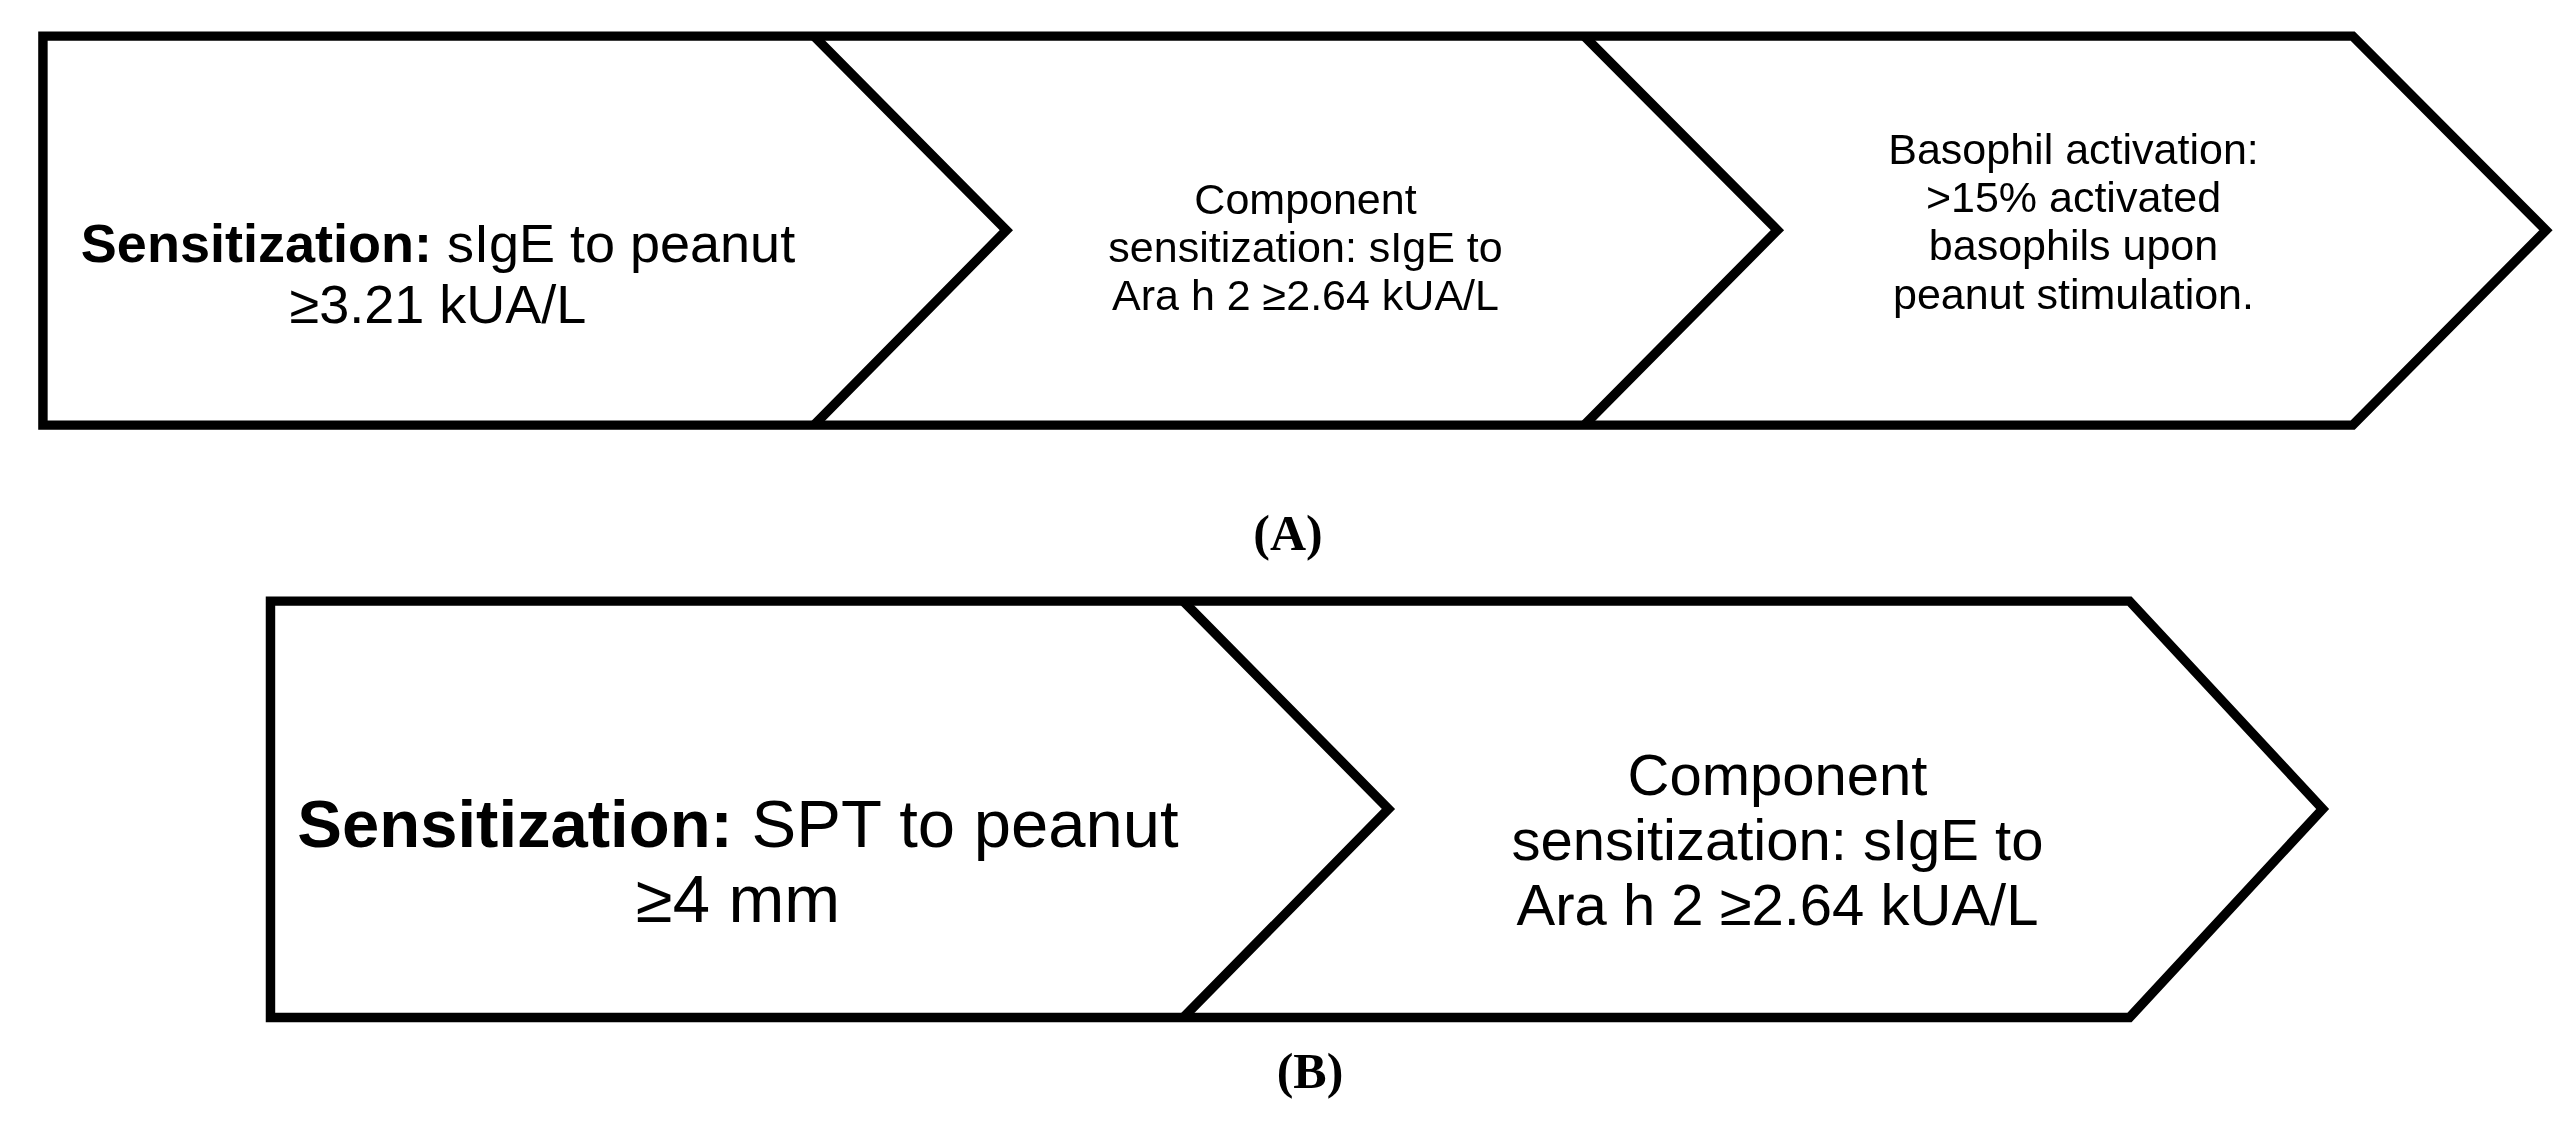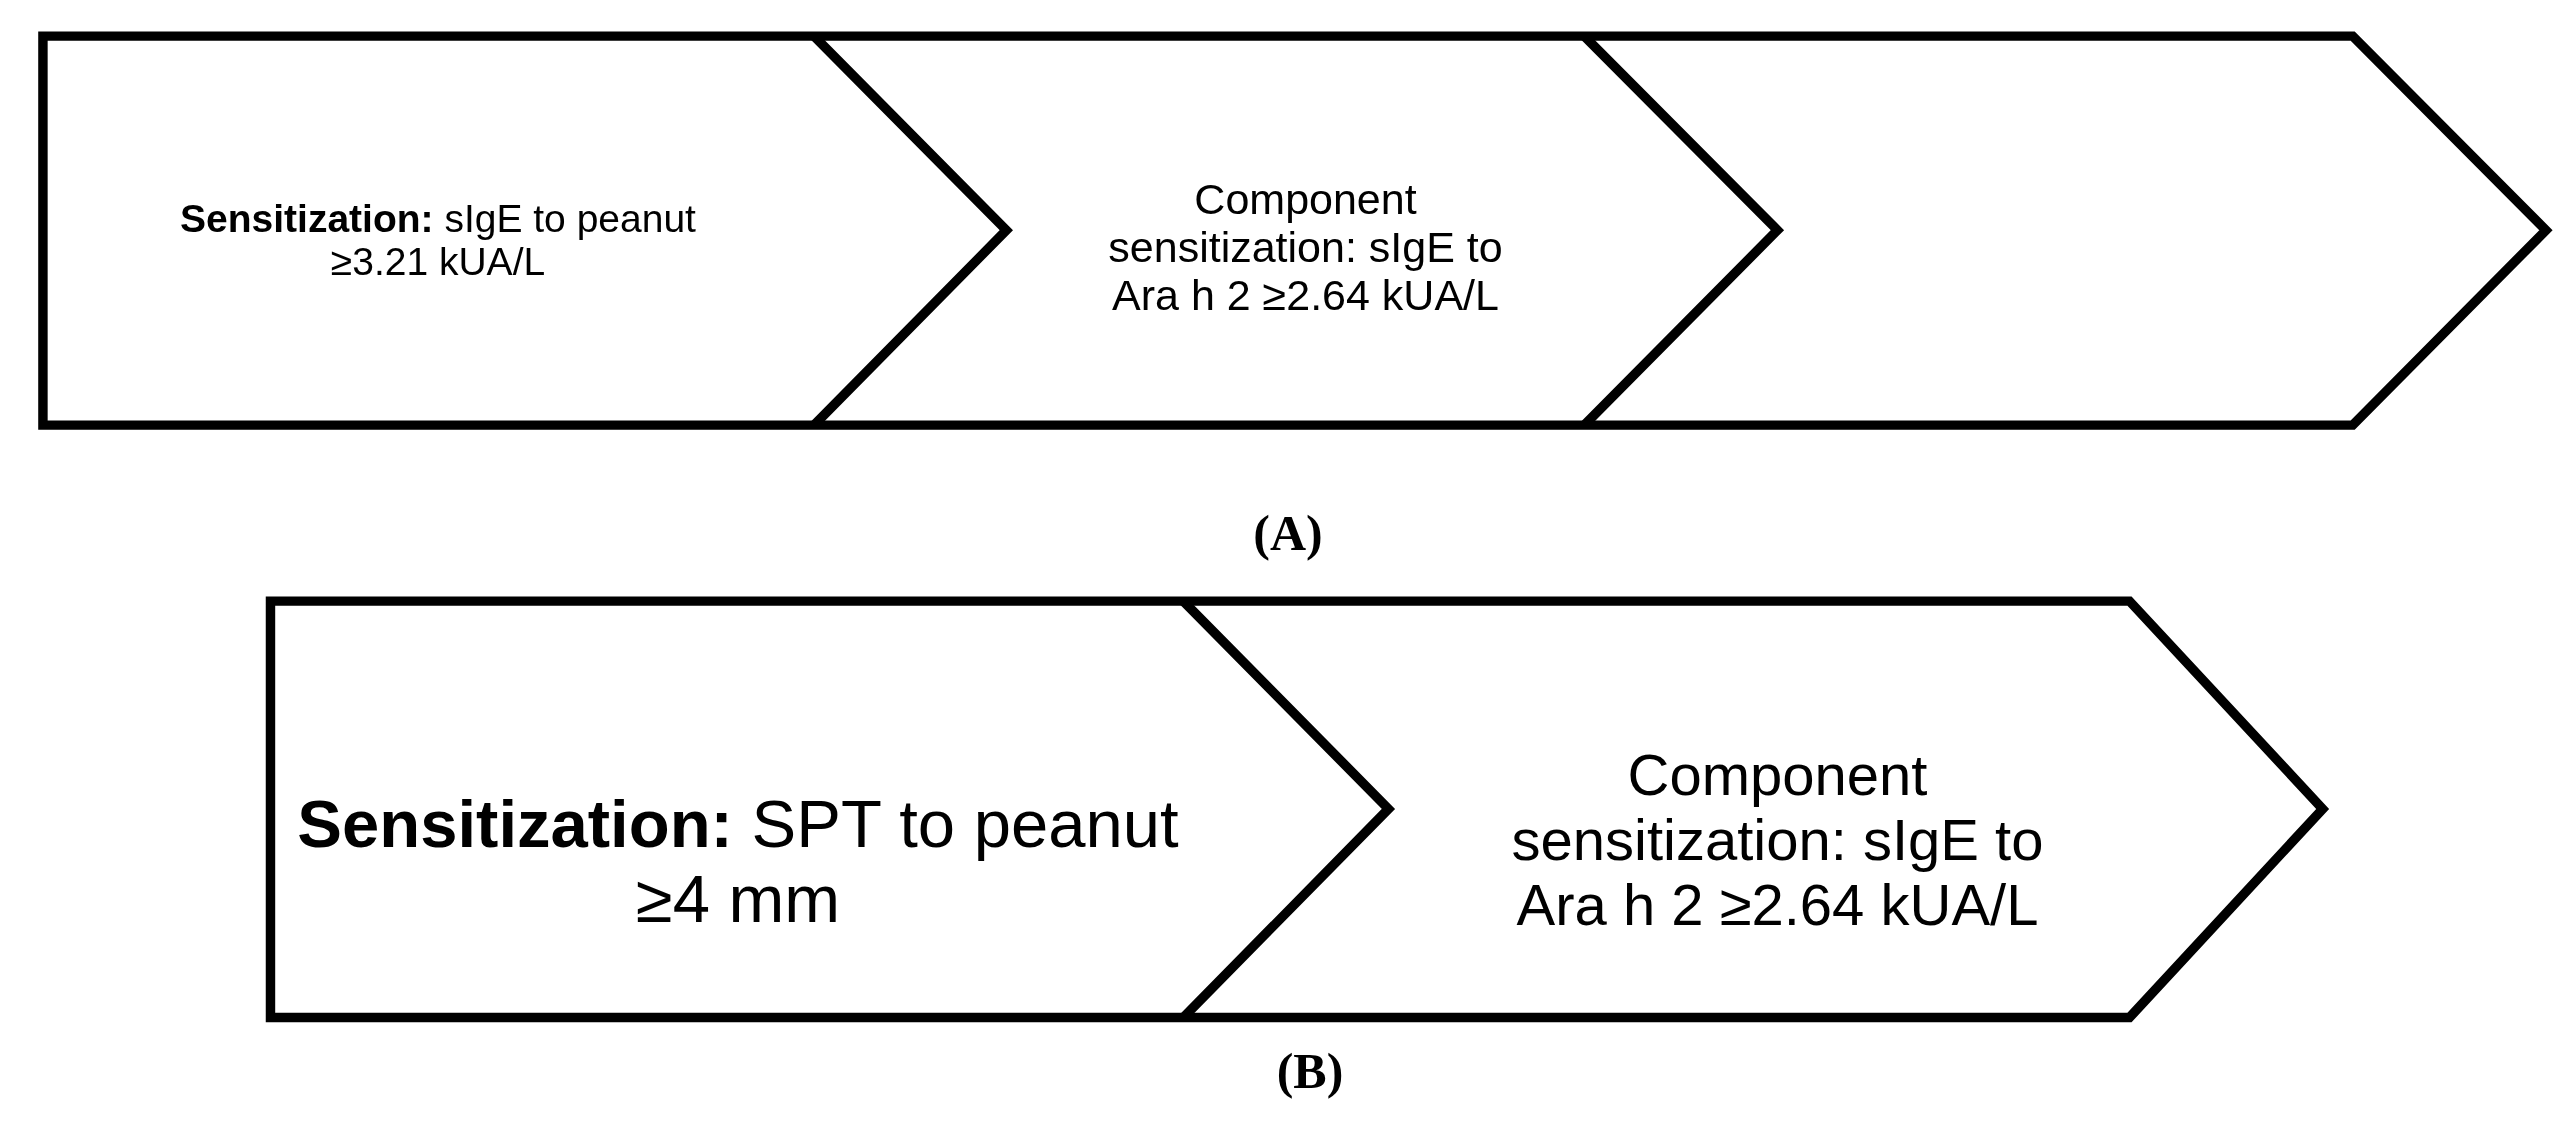--- a/index.html
+++ b/index.html
@@ -50,21 +50,21 @@
     line-height: 1.12;
     white-space: pre-line;
     font-family: "Liberation Sans", sans-serif;
     font-weight: 400;
   }
   .lead { font-weight: 700; }
 
   
   #a-step1-text {
     left: 60px;  top: 153px;  width: 756px;
-    font-size: 39px;
+    font-size: 54px;
   }
   #a-step2-text {
     left: 1022px; top: 127px; width: 567px;
     font-size: 43px;
   }
   #a-step3-text {
     left: 1790px; top: 77px;  width: 567px;
     font-size: 43px;
   }
 
@@ -119,20 +119,26 @@
     <span class="lead">Sensitization:</span><span> sIgE to peanut
 ≥3.21 kUA/L</span>
   </div>
 
   <div class="txt" id="a-step2-text">
     <span class="lead"></span><span>Component
 sensitization: sIgE to
 Ara h 2 ≥2.64 kUA/L</span>
   </div>
 
+  <div class="txt" id="a-step3-text">
+    <span class="lead"></span><span>Basophil activation:
+&gt;15% activated
+basophils upon
+peanut stimulation.</span>
+  </div>
 
   <div class="caption" id="caption-a">(A)</div>
 
   <div class="txt" id="b-step1-text">
     <span class="lead">Sensitization:</span><span> SPT to peanut
 ≥4 mm</span>
   </div>
 
   <div class="txt" id="b-step2-text">
     <span class="lead"></span><span>Component

